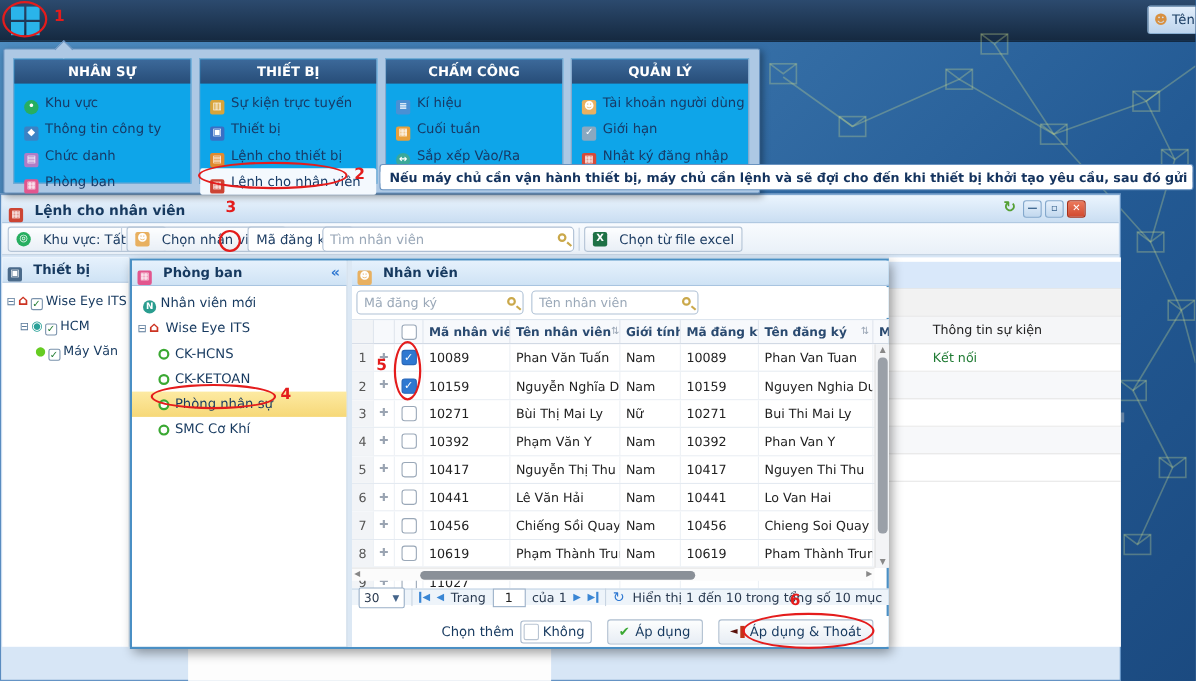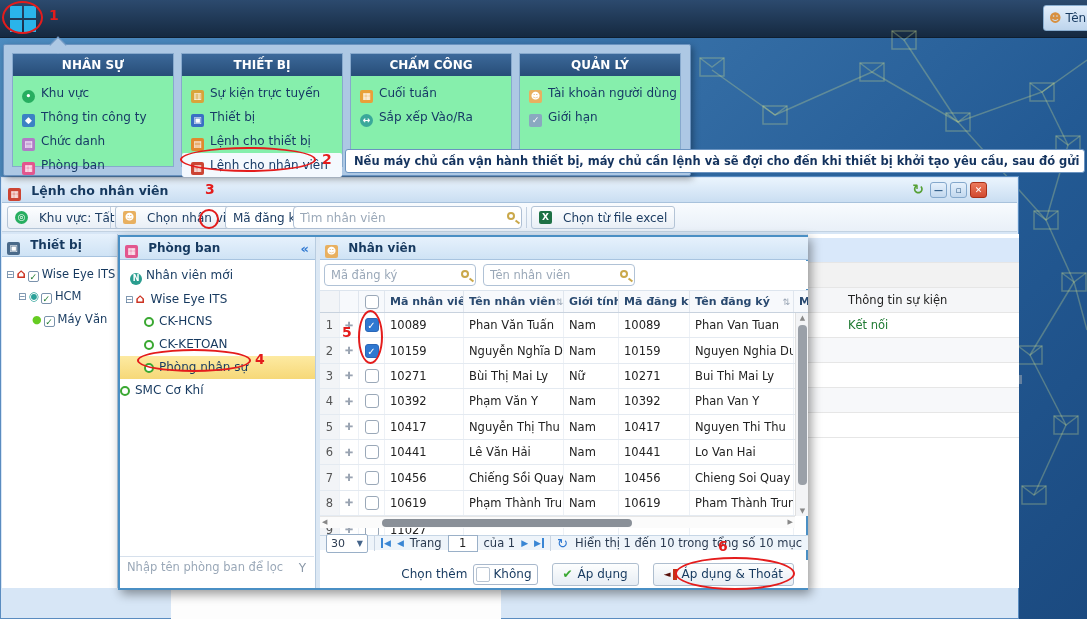--- a/index.html
+++ b/index.html
@@ -21,21 +21,21 @@
     background:linear-gradient(#e2eefb,#bdd4ec); border:1px solid #8aaed0; border-radius:3px;
     font-size:12px; color:#16395f; display:flex; align-items:center; gap:4px; padding-left:5px; }
   .userbtn .pico { color:#d89040; font-size:12px; }
 
   
   .menu { position:absolute; left:3px; top:44px; width:688px; height:132px; z-index:4;
     background:#adc8e4; border:1px solid #6a93c0; border-radius:2px; padding:8px;
     display:flex; gap:7px; box-shadow:2px 3px 7px rgba(0,0,0,.35); }
   .menu::before { content:""; position:absolute; left:48px; top:-6px; width:11px; height:11px;
     background:#adc8e4; border-left:1px solid #6a93c0; border-top:1px solid #6a93c0; transform:rotate(45deg); }
-  .mcol { width:162px; background:#86efac; border:1px solid #87a9cd; padding:0 0 4px 0; }
+  .mcol { width:162px; background:#0ea5e9; border:1px solid #87a9cd; padding:0 0 4px 0; }
   .mhead { height:22px; line-height:22px; text-align:center; font-size:12px; font-weight:bold; color:#fff;
     background:linear-gradient(#3c699a,#274d78); }
   .mi { height:24px; line-height:24px; font-size:12px; color:#173a66; padding-left:9px; white-space:nowrap; cursor:pointer; }
   .mi.hl { background:#f4f9fe; border-radius:2px; }
   .icon { display:inline-block; width:13px; height:13px; border-radius:2px; margin-right:6px;
     font:bold 9px/13px "DejaVu Sans",sans-serif; color:#fff; text-align:center; vertical-align:-2px; }
 
   
   .tooltip { position:absolute; left:345px; top:149px; width:740px; height:24px; z-index:5;
     background:#fff; border:1px solid #6a93c0; border-radius:3px; line-height:22px;
@@ -343,30 +343,32 @@
       <div class="mi"><span class="icon" style="background: rgb(216, 164, 58);">▥</span><span>Sự kiện trực tuyến</span></div>
           <div class="mi"><span class="icon" style="background: rgb(58, 111, 196);">▣</span><span>Thiết bị</span></div>
           <div class="mi"><span class="icon" style="background: rgb(224, 138, 46);">▤</span><span>Lệnh cho thiết bị</span></div>
           <div class="mi hl"><span class="icon" style="background: rgb(204, 68, 51);">▦</span><span>Lệnh cho nhân viên</span></div>
         </div>
     </div>
     <div class="mcol">
       <div class="mhead">CHẤM CÔNG</div>
       <div style="padding-top:5px">
 
+      <div class="mi"><span class="icon" style="background: rgb(74, 144, 212);">≡</span><span>Kí hiệu</span></div>
           <div class="mi"><span class="icon" style="background: rgb(232, 160, 58);">▦</span><span>Cuối tuần</span></div>
           <div class="mi"><span class="icon" style="background: rgb(58, 168, 154); border-radius: 50%;">↔</span><span>Sắp xếp Vào/Ra</span></div>
         </div>
     </div>
     <div class="mcol">
       <div class="mhead">QUẢN LÝ</div>
       <div style="padding-top:5px">
 
       <div class="mi"><span class="icon" style="background: rgb(232, 176, 96);">☻</span><span>Tài khoản người dùng</span></div>
           <div class="mi"><span class="icon" style="background: rgb(138, 168, 192);">✓</span><span>Giới hạn</span></div>
+          <div class="mi"><span class="icon" style="background: rgb(212, 74, 58);">▦</span><span>Nhật ký đăng nhập</span></div>
         </div>
     </div>
   </div>
 
   <div class="tooltip">
     <span>Nếu máy chủ cần vận hành thiết bị, máy chủ cần lệnh và sẽ đợi cho đến khi thiết bị khởi tạo yêu cầu, sau đó gửi lệnh đến thiết bị. Chúng ta tạo lệnh trong phần này.</span>
   </div>
 
   <div class="popup">
 
@@ -375,25 +377,21 @@
         <span class="icon" style="background:#e2568e">▦</span>
         <span>Phòng ban</span>
         <span class="collapse">«</span>
       </div>
       <div style="padding:4px 0 0 0">
         <div class="dnode" style="padding-left:10px"><span class="ncirc">N</span><span>Nhân viên mới</span></div>
         <div class="dnode" style="padding-left:5px"><span class="exp">⊟</span><span class="home-i">⌂</span> <span>Wise Eye ITS</span></div>
         <div class="dnode" style="padding-left:24px"><span class="oring"></span><span>CK-HCNS</span></div>
         <div class="dnode" style="padding-left:24px"><span class="oring"></span><span>CK-KETOAN</span></div>
         <div class="dnode sel" style="padding-left:24px"><span class="oring"></span><span>Phòng nhân sự</span></div>
-        <div class="dnode" style=""><span class="oring"></span><span>SMC Cơ Khí</span></div>
-      </div>
-      <div class="dfilter">
-        <input placeholder="Nhập tên phòng ban để lọc" style="">
-        <span class="funnel">Y</span>
+        <div class="dnode" style="padding-left:24px"><span class="oring"></span><span>SMC Cơ Khí</span></div>
       </div>
     </div>
     <div class="splitter"></div>
 
     <div class="emp">
       <div class="phead">
         <span class="icon" style="background:#e8b060">☻</span>
         <span>Nhân viên</span>
       </div>
       <div class="esearch">

